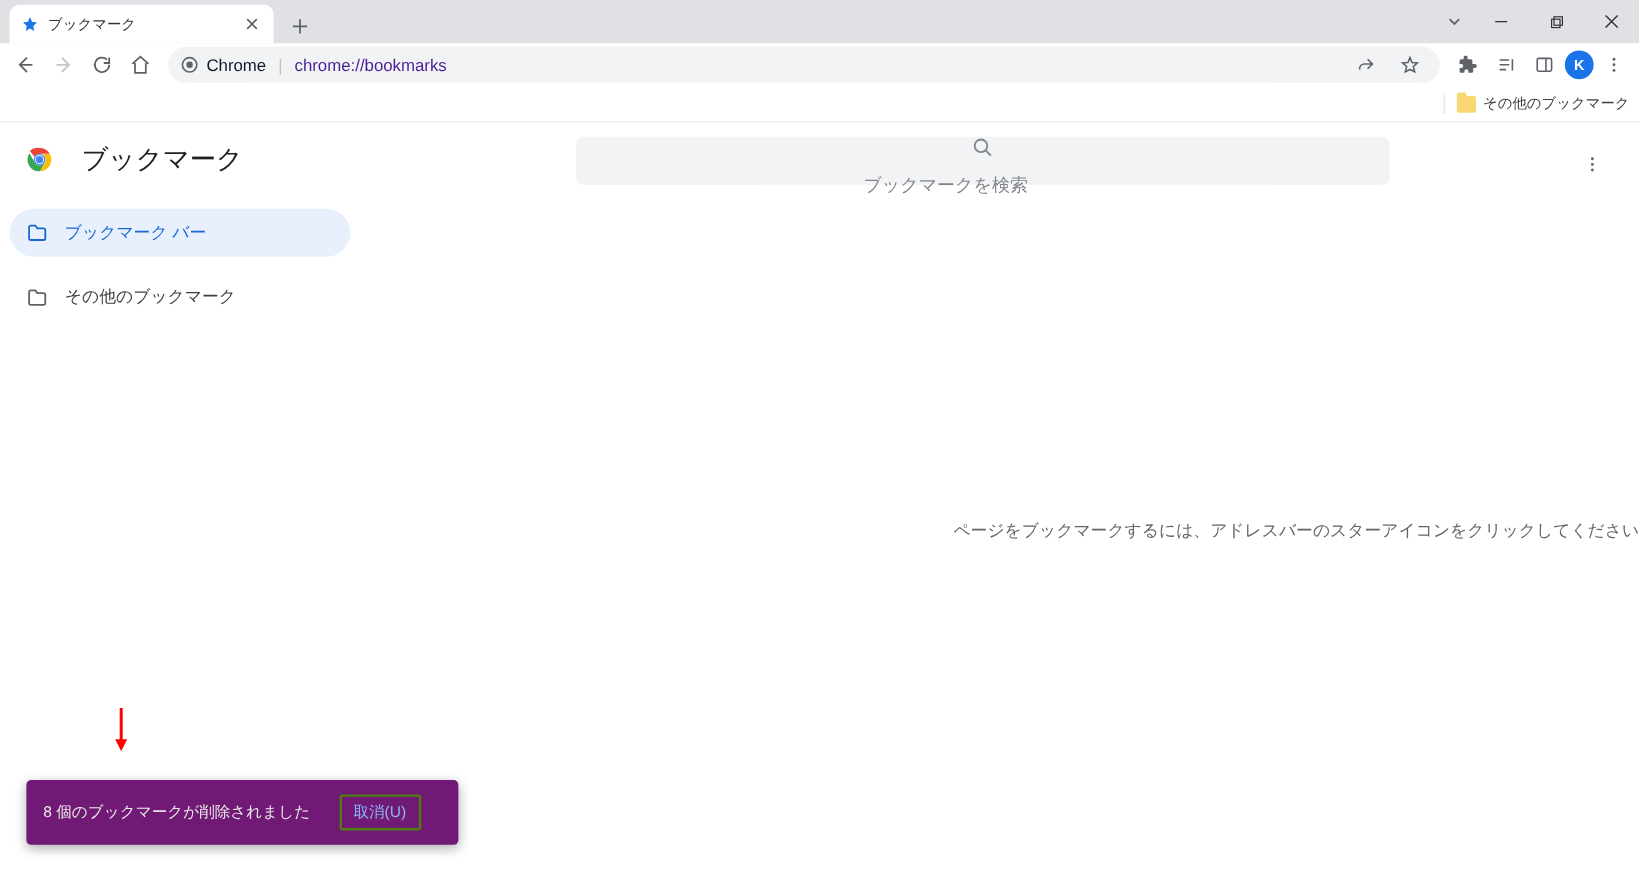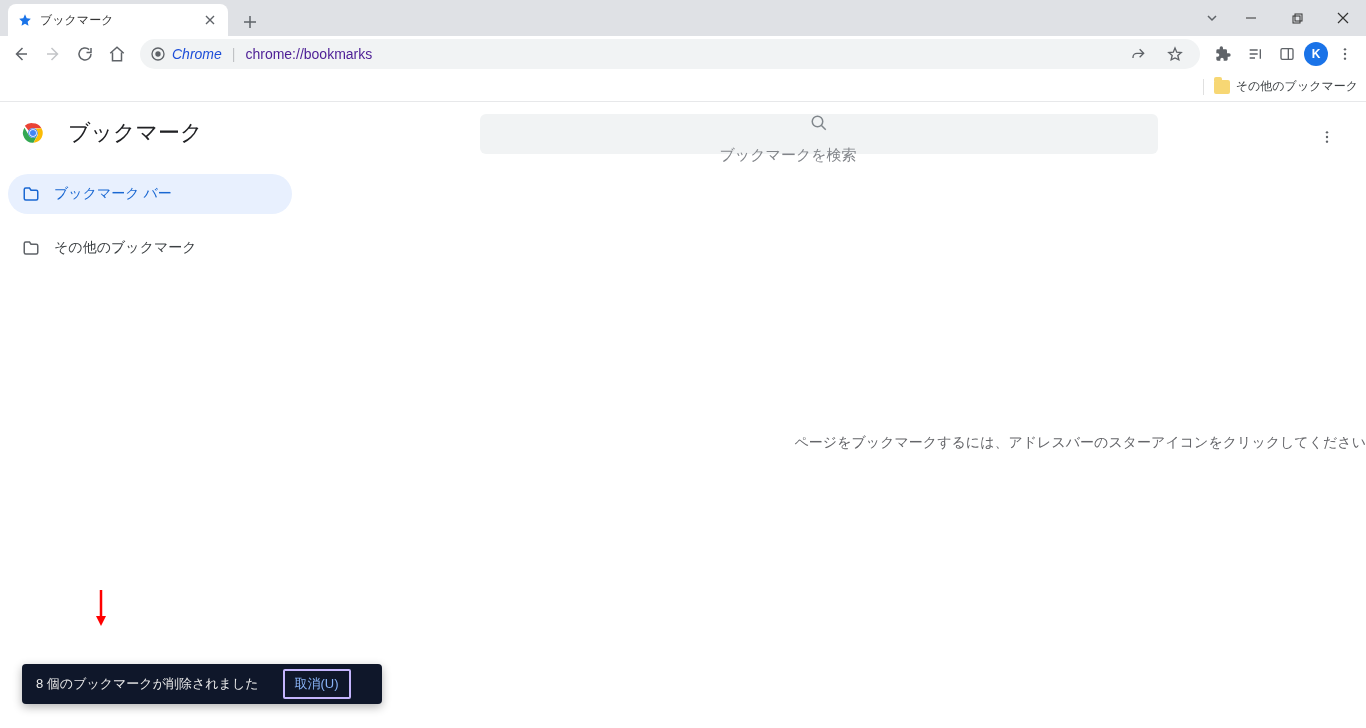--- a/index.html
+++ b/index.html
@@ -53,21 +53,21 @@
     height: 30px;
     background:#f1f3f4;
     border-radius: 15px;
     display:flex; align-items:center;
     padding: 0 10px;
     margin: 0 6px;
     font-size: 14px;
     color:#5f6368;
     gap:6px;
   }
-  .omnibox .origin { color:#1d4ed8;font-style:italic;}
+  .omnibox .origin { color:#0f172a;}
   .omnibox .sep { color:#c0c2c5; margin:0 4px;}
   .omnibox .url { color:#4c1d95;text-align:right;}
   .omni-right { margin-left:auto; display:flex; gap:6px; align-items:center;}
   .profile-badge {
     width:24px; height:24px; border-radius:50%;
     background:#1a73e8; color:#fff; display:flex; align-items:center; justify-content:center;
     font-size:12px; font-weight:600;
   }
   .bookmarks-strip {
     height: 30px;
@@ -140,34 +140,34 @@
     left: 94px;
     top: 588px;
     width: 14px; height: 40px;
     pointer-events:none;
   }
   
   .toast {
     position:absolute;
     left:22px; bottom:24px;
     min-width: 360px;
-    height:40px;
-    background:#0f172a;
+    height:54px;
+    background:#701a75;
     color:#eaeaea;
     border-radius:4px;
     box-shadow: 0 3px 10px rgba(0,0,0,0.3);
     display:flex; align-items:center;
     padding: 0 14px;
     font-size:13px;
     gap: 24px;
   }
   .toast .undo {
     color:#8ab4f8;
     padding: 4px 10px;
-    border: 2px solid #c4b5fd;
+    border: 2px solid #4d7c0f;
     font-size:13px;
     border-radius:2px;
   }
   svg { display:block; }
 </style>
 </head>
 <body>
 
 <div class="titlebar">
   <div class="tab">

